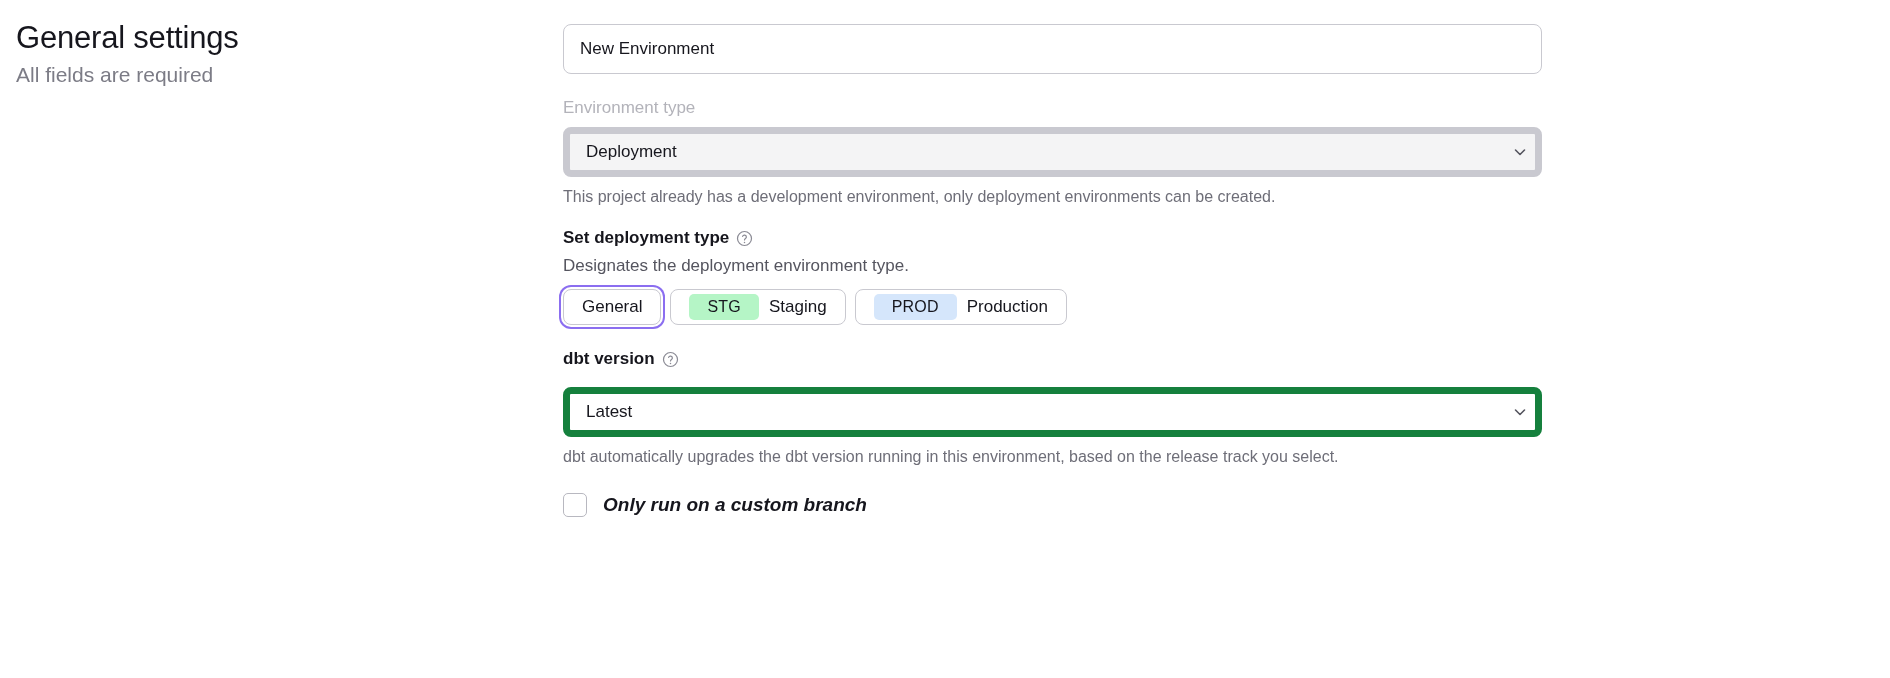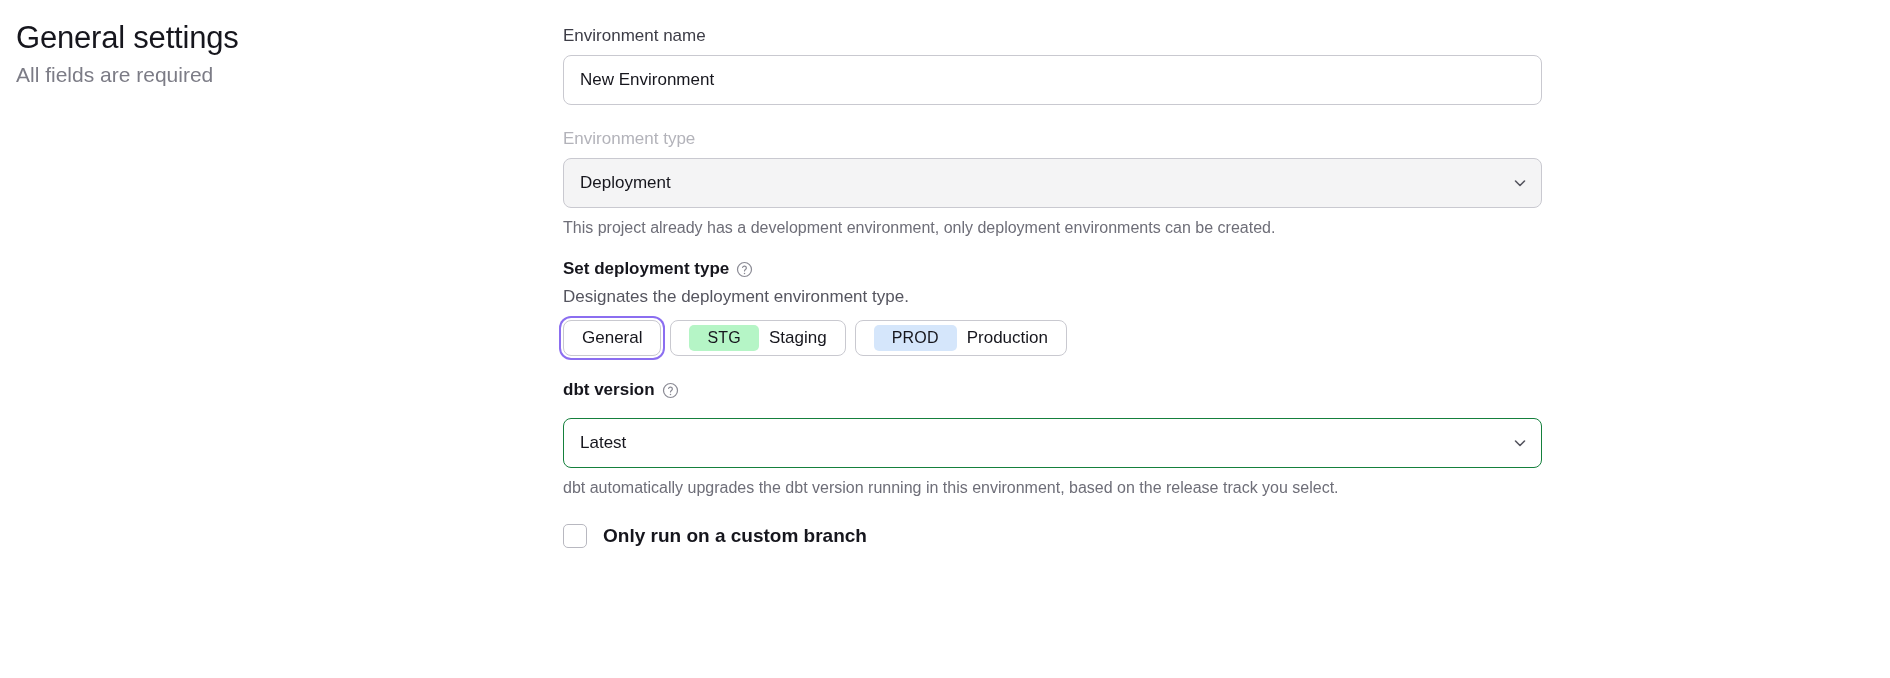--- a/index.html
+++ b/index.html
@@ -102,21 +102,21 @@
   .text-input::placeholder { color: #a0a0a8; }
 
   .select-wrap {
     position: relative;
     width: 979px;
     height: 50px;
   }
   .select-box {
     width: 979px;
     height: 50px;
-    border: 1px solid #15803d;
+    border: 7px solid #15803d;
     border-radius: 8px;
     display: flex;
     align-items: center;
     padding: 16px 16px;
     font-size: 17px;
     color: #16161d;
     background: #ffffff;
   }
   .select-box.disabled {
     background: #f4f4f5;
@@ -187,20 +187,21 @@
   }
   .badge.stg { background: #b5f5c6; }
   .badge.prod { background: #d5e6fb; }
 
   
   .checkbox-row {
     display: flex;
     align-items: center;
     gap: 16px;
     margin-top: 24px;
+    font-style: italic;
   }
   .checkbox-box {
     width: 24px;
     height: 24px;
     border: 1px solid #b8b8c0;
     border-radius: 5px;
     background: #ffffff;
     flex: 0 0 24px;
     cursor: pointer;
   }
@@ -222,21 +223,20 @@
 <div class="page">
 
   <div class="left-col">
     <div class="page-title">General settings</div>
     <div class="page-subtitle">All fields are required</div>
   </div>
 
   <div class="form-col">
 
     <div class="field">
-      <label class="field-label">Environment name</label>
       <input class="text-input" type="text" value="New Environment" style="">
     </div>
 
     <div class="spacer-22"></div>
 
     <div class="field">
       <label class="field-label disabled">Environment type</label>
       <div class="select-wrap">
         <div class="select-box disabled">
           <span>Deployment</span>

